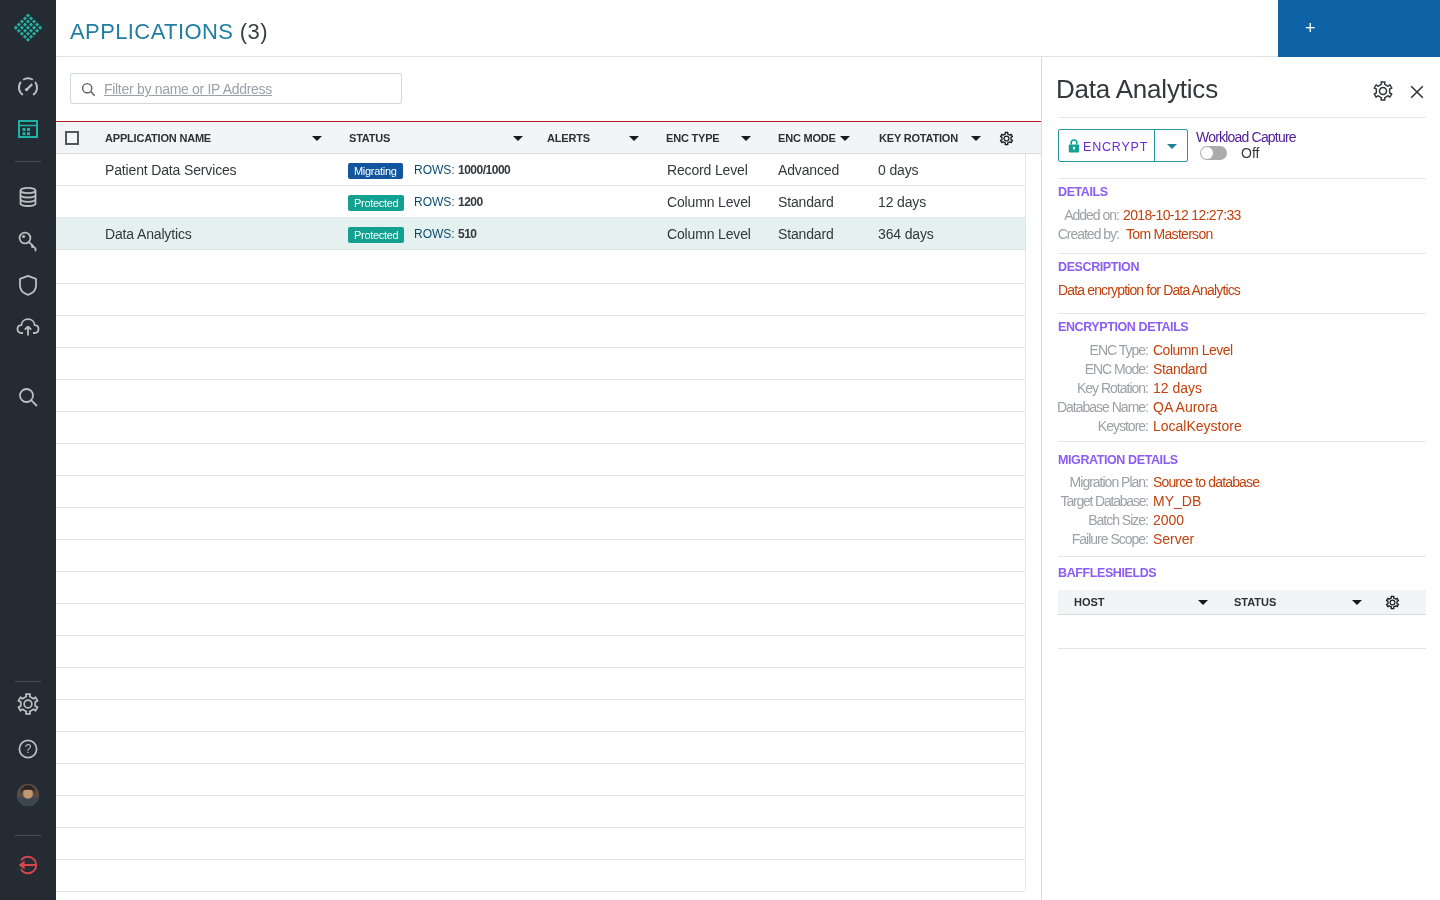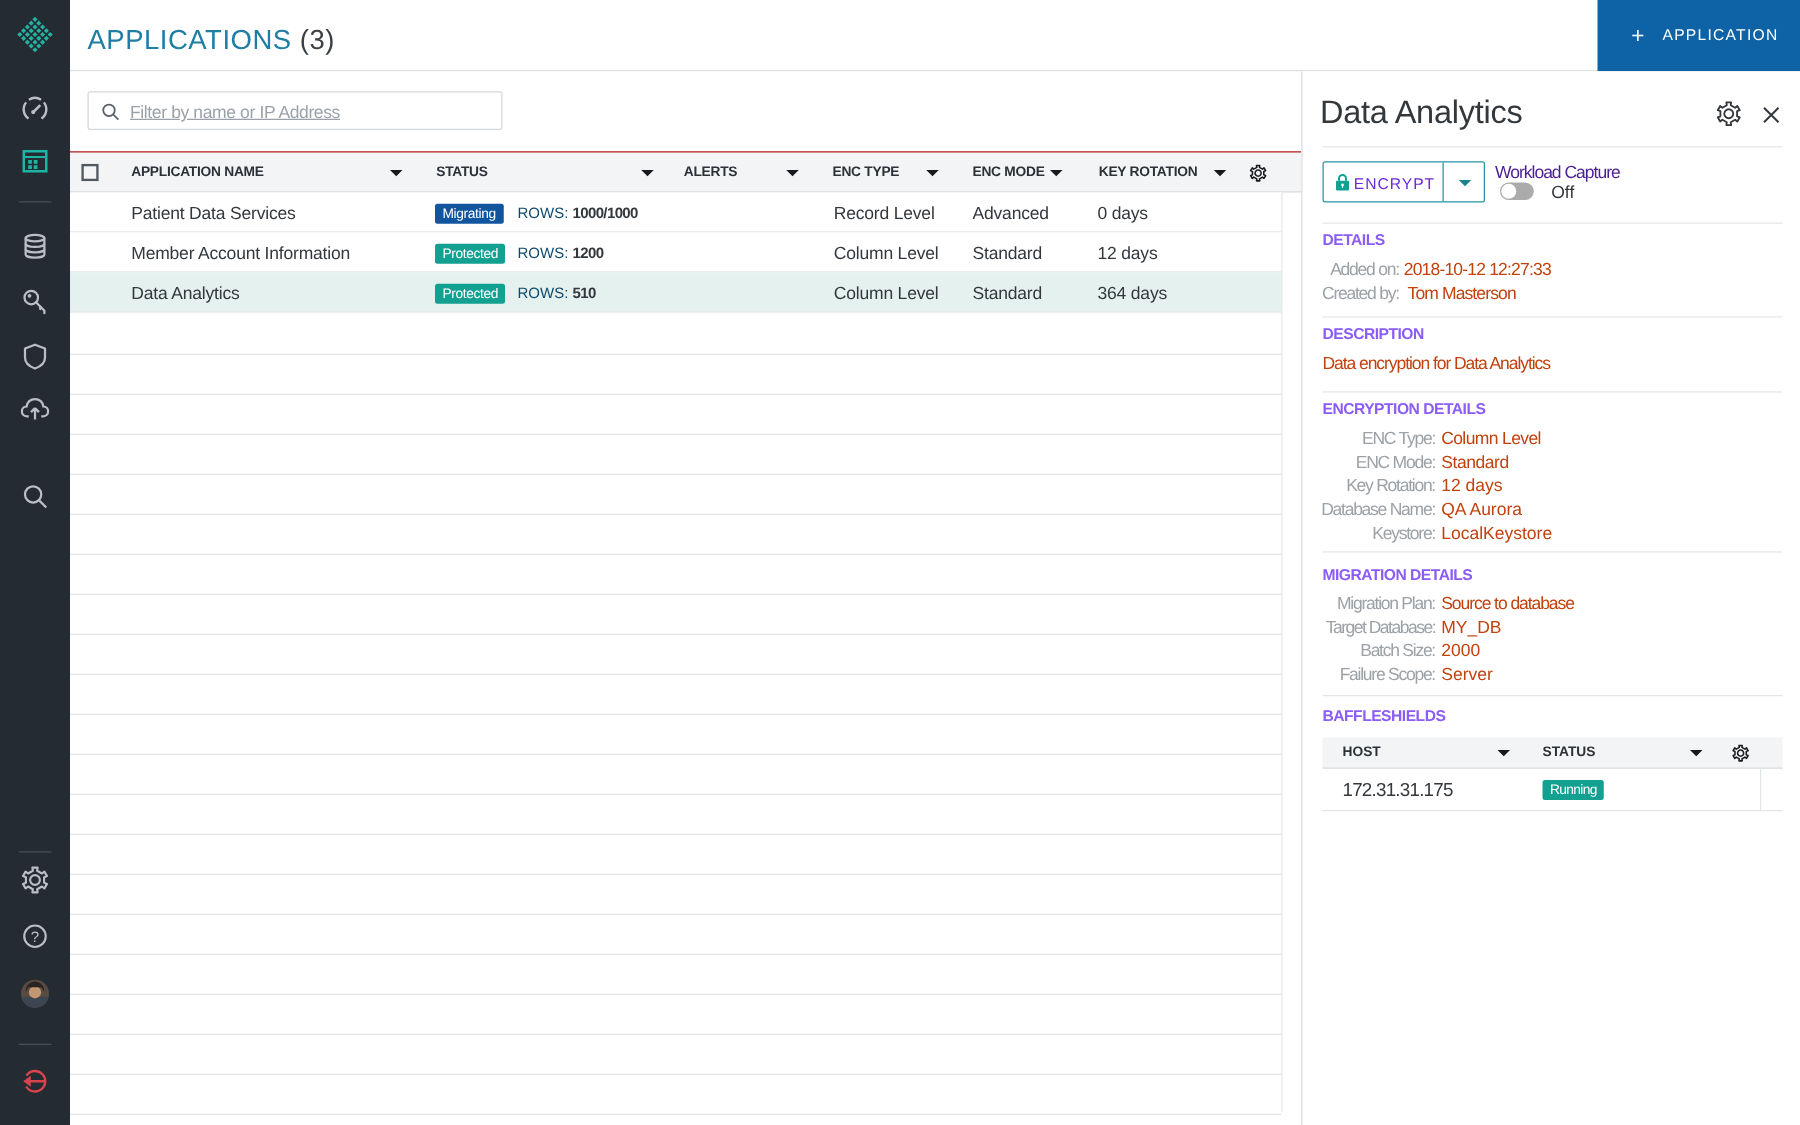--- a/index.html
+++ b/index.html
@@ -182,21 +182,20 @@
     <path d="M7.2 12 H19.6" stroke="#d8454e" stroke-width="2.1"></path>
     <path d="M2.6 12 L8.6 7.6 L8.6 16.4 Z" fill="#d8454e"></path>
   </svg>
 </div>
 
 <div id="topbar">
   <div id="title">APPLICATIONS <span class="count">(3)</span></div>
 </div>
 <div id="addbtn">
     <span class="plus">+</span>
-    <span class="t">APPLICATION</span>
   </div>
 
 <div id="filter">
   <svg width="15" height="15" viewBox="0 0 15 15" fill="none" stroke="#565e66" stroke-width="1.4" style="left:10px;top:8px">
     <circle cx="6.2" cy="6.2" r="4.6"></circle>
       <path d="M9.6 9.6 L13.7 13.7"></path>
   </svg>
   <div class="ph">Filter by name or IP Address</div>
 </div>
 
@@ -223,21 +222,20 @@
 
 <div class="row" style="top:154px">
   <div class="cell" style="left:49px">Patient Data Services</div>
   <div class="badge mig" style="left:292px">Migrating</div>
   <div class="cell rowscell" style="left:358px"><span class="rows-label">ROWS: </span><span class="rows-val">1000/1000</span></div>
   <div class="cell" style="left:611px">Record Level</div>
   <div class="cell" style="left:722px">Advanced</div>
   <div class="cell" style="left:822px">0 days</div>
 </div>
 <div class="row" style="top:186px">
-  <div class="cell" style="left:49px">Member Account Information</div>
   <div class="badge pro" style="left:292px">Protected</div>
   <div class="cell rowscell" style="left:358px"><span class="rows-label">ROWS: </span><span class="rows-val">1200</span></div>
   <div class="cell" style="left:611px">Column Level</div>
   <div class="cell" style="left:722px">Standard</div>
   <div class="cell" style="left:822px">12 days</div>
 </div>
 <div class="row sel" style="top:218px">
   <div class="cell" style="left:49px">Data Analytics</div>
   <div class="badge pro" style="left:292px">Protected</div>
   <div class="cell rowscell" style="left:358px"><span class="rows-label">ROWS: </span><span class="rows-val">510</span></div>
@@ -336,18 +334,14 @@
   <div class="sect" style="top:509px">BAFFLESHIELDS</div>
   <div id="bshead">
     <span style="position:absolute;left:16px;top:6px">HOST</span>
     <div class="caret" style="left:140px;top:10px"></div>
     <span style="position:absolute;left:176px;top:6px">STATUS</span>
     <div class="caret" style="left:294px;top:10px"></div>
     <svg style="position:absolute;left:327px;top:5px" width="15" height="15" viewBox="0 0 24 24" fill="none" stroke="#16191d" stroke-width="2" class="geart">
         <path d="M9.90 2.12 L14.10 2.12 L13.70 4.59 L17.57 6.83 L19.51 5.24 L21.61 8.88 L19.26 9.77 L19.26 14.23 L21.61 15.12 L19.51 18.76 L17.57 17.17 L13.70 19.41 L14.10 21.88 L9.90 21.88 L10.30 19.41 L6.43 17.17 L4.49 18.76 L2.39 15.12 L4.74 14.23 L4.74 9.77 L2.39 8.88 L4.49 5.24 L6.43 6.83 L10.30 4.59 Z M15.9 12 A3.9 3.9 0 1 0 8.1 12 A3.9 3.9 0 1 0 15.9 12 Z" stroke-linejoin="round"></path>
       </svg>
   </div>
-  <div id="bsrow">
-    <div style="position:absolute;left:16px;top:9px;font-size:15px;color:#33383d;letter-spacing:-0.6px">172.31.31.175</div>
-    <div class="badge pro" style="left:176px;top:9px;letter-spacing:-0.5px">Running</div>
-  </div>
   <div id="bsrowline"></div>
 </div>
 
 </body></html>

